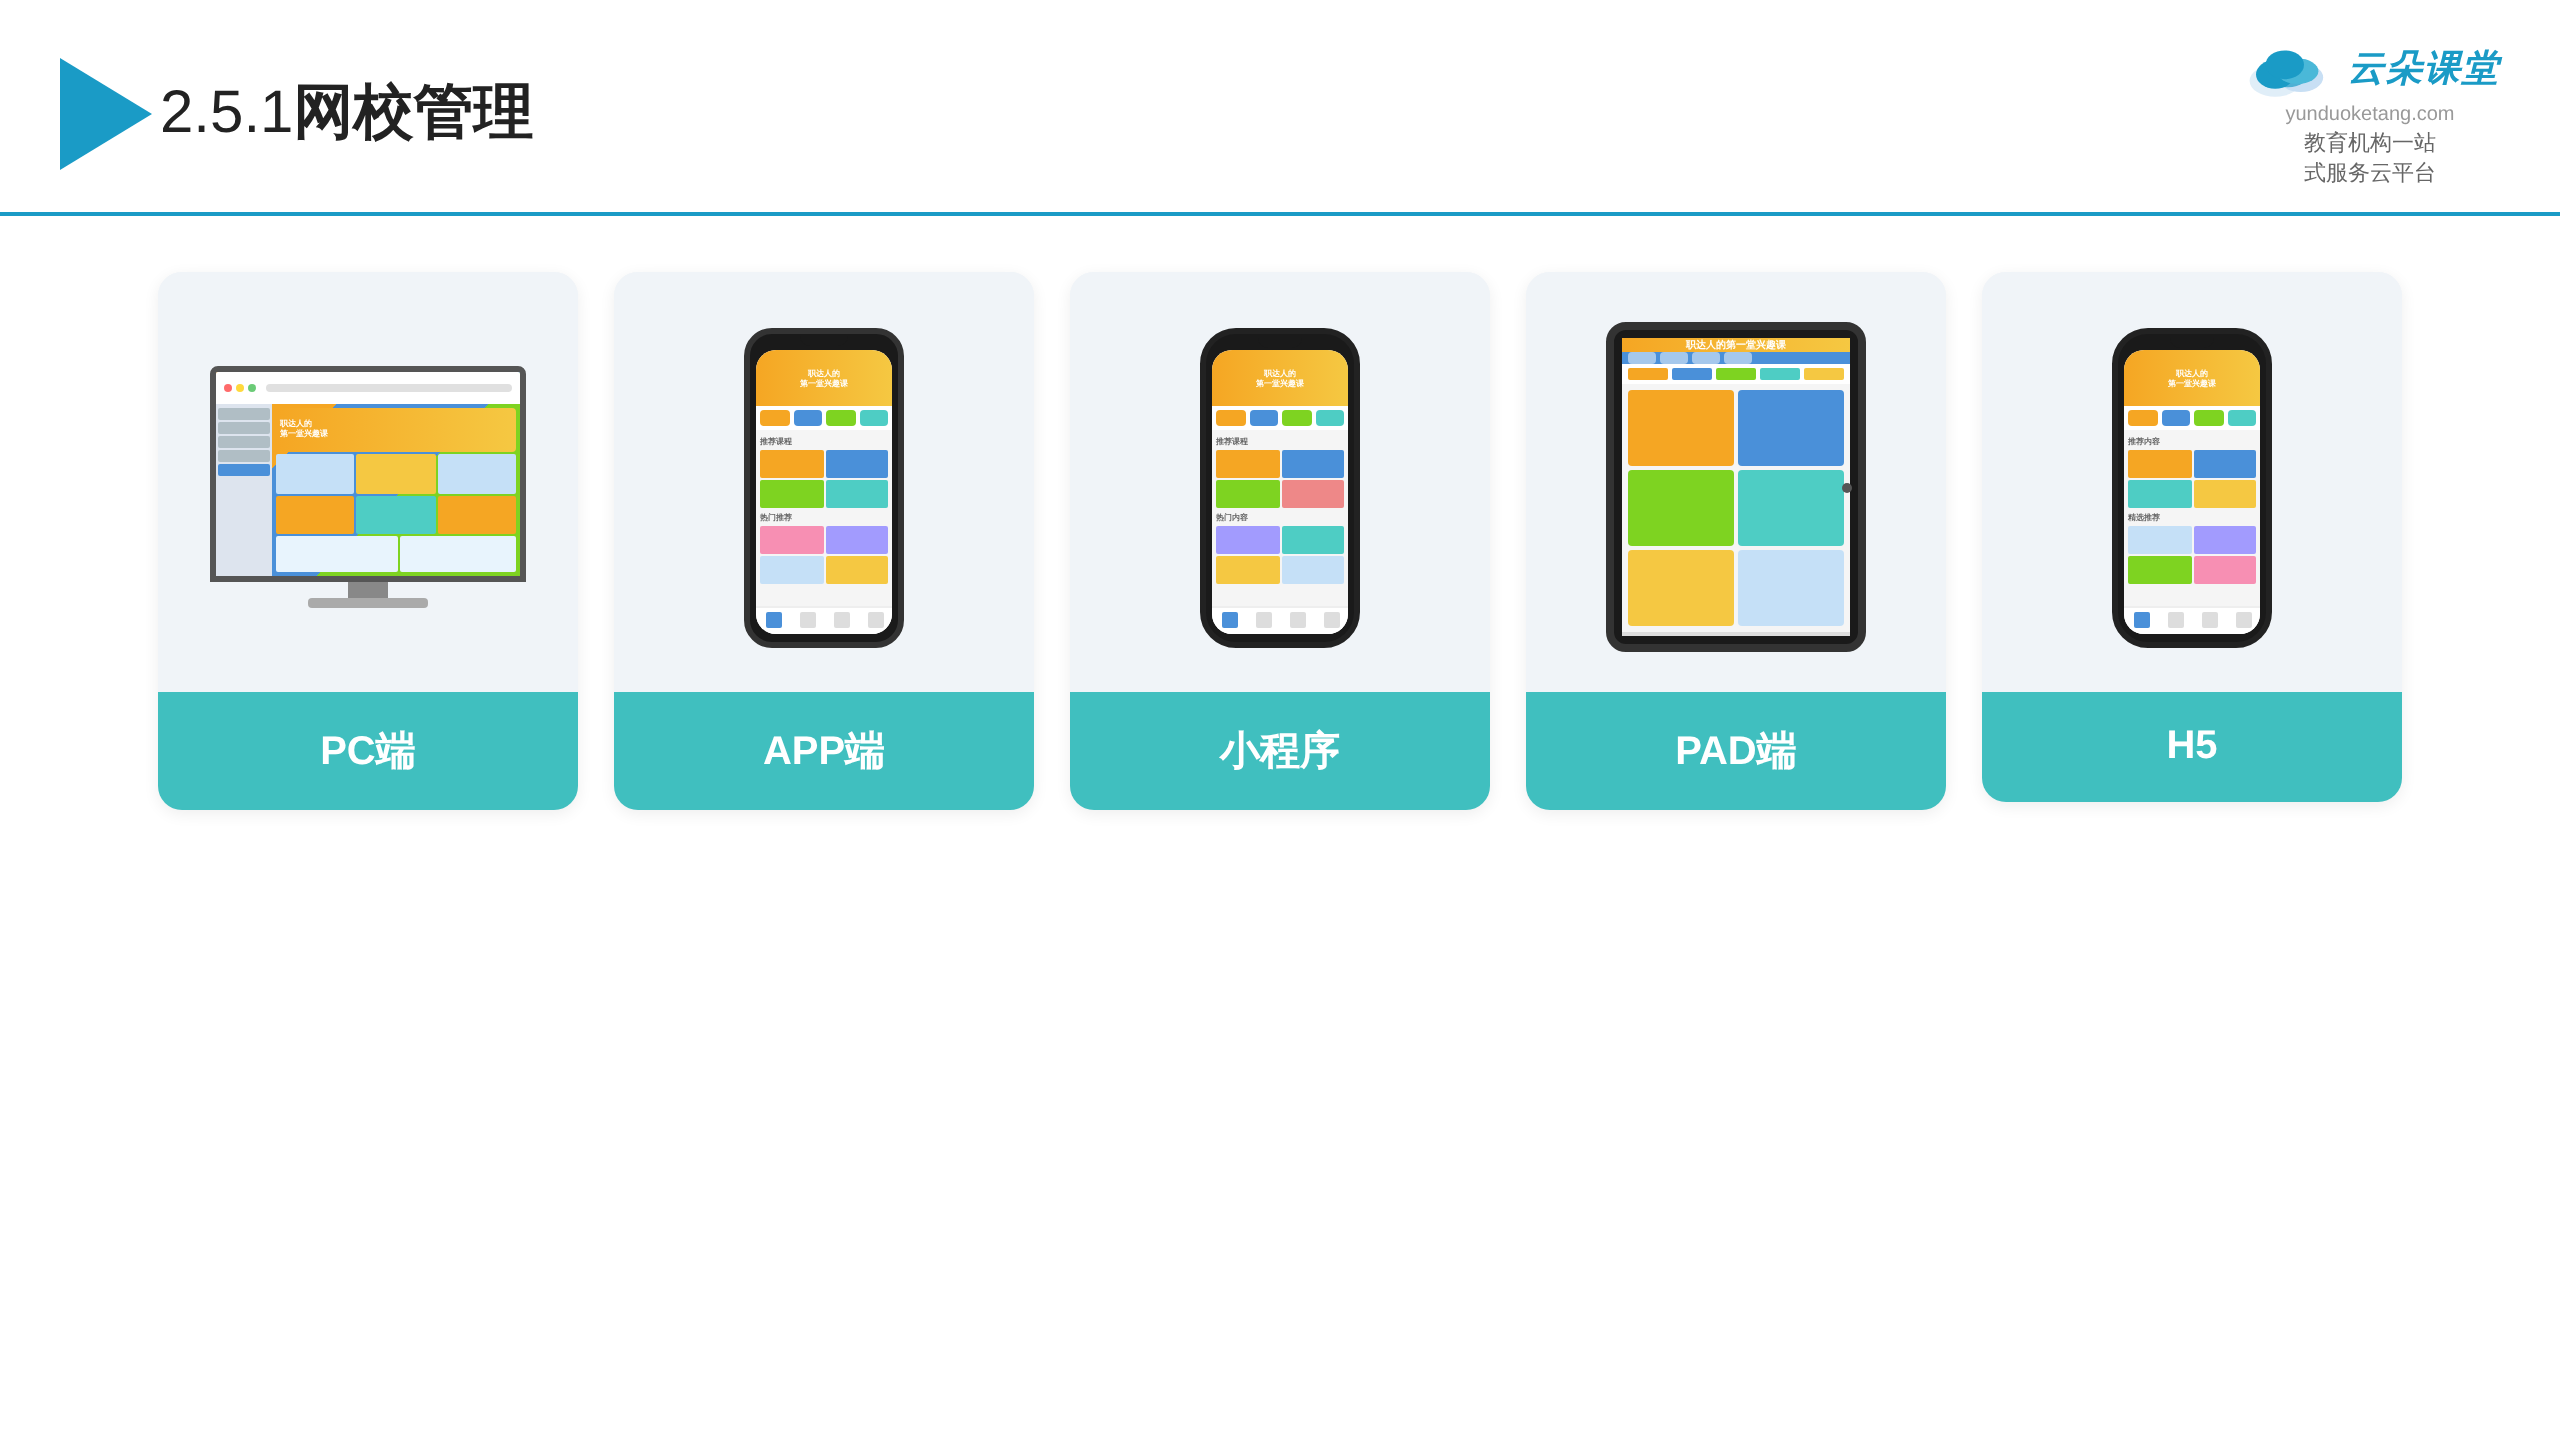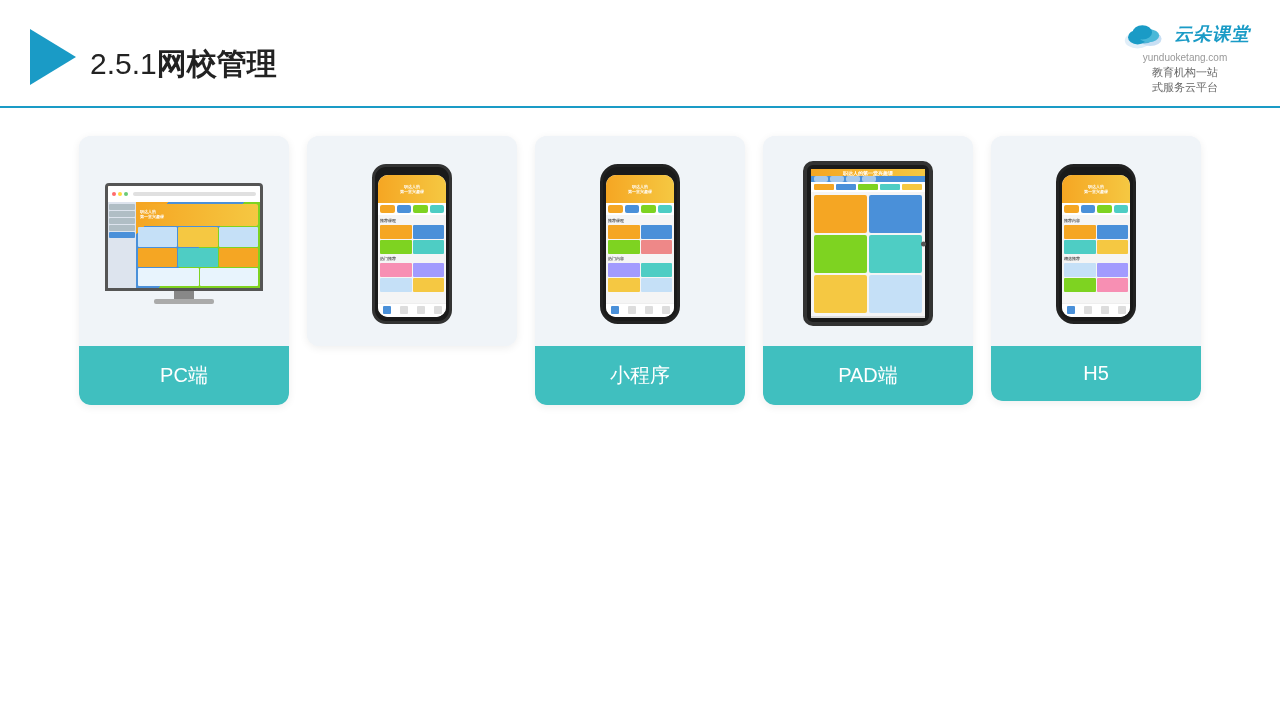--- a/index.html
+++ b/index.html
@@ -13,22 +13,22 @@
     }
     .header {
       display: flex;
       align-items: center;
       justify-content: space-between;
       padding: 18px 30px 10px 30px;
       border-bottom: 2px solid #1a9bc6;
     }
     .header-left {
       display: flex;
-      align-items: flex-end;
-      gap: 14px;
+      align-items: center;
+      gap: 4px;
     }
     .logo-triangle {
       width: 0;
       height: 0;
       border-top: 28px solid transparent;
       border-bottom: 28px solid transparent;
       border-left: 46px solid #1a9bc6;
     }
     .header-title {
       font-size: 30px;
@@ -105,21 +105,21 @@
       justify-content: center;
       padding: 18px 14px 12px 14px;
       background: #f0f4f8;
     }
     .card-label {
       width: 100%;
       background: #40bfbf;
       color: #fff;
       text-align: center;
       font-size: 20px;
-      font-weight: 400;
+      font-weight: 700;
       padding: 16px 0;
       border-radius: 0 0 10px 10px;
     }
 
     
     
     .pc-monitor {
       display: flex;
       flex-direction: column;
       align-items: center;
@@ -430,20 +430,21 @@
             </div>
             <div style="height:14px; background:#fff; display:flex; align-items:center; justify-content:space-around; border-top:1px solid #eee;">
               <div style="width:8px;height:8px;background:#4a90d9;border-radius:1px;"></div>
               <div style="width:8px;height:8px;background:#ddd;border-radius:1px;"></div>
               <div style="width:8px;height:8px;background:#ddd;border-radius:1px;"></div>
               <div style="width:8px;height:8px;background:#ddd;border-radius:1px;"></div>
             </div>
           </div>
         </div>
       </div>
+      <div class="card-label">APP端</div>
     </div>
 
     <div class="card">
       <div class="card-image-area">
         <div class="phone-mockup" style="border-radius:18px; border:3px solid #222;">
           <div class="phone-notch" style="width:22px;height:7px;"></div>
           <div class="phone-screen">
             <div class="phone-screen-header">
               <div class="phone-screen-header-text">职达人的<br>第一堂兴趣课</div>
             </div>

